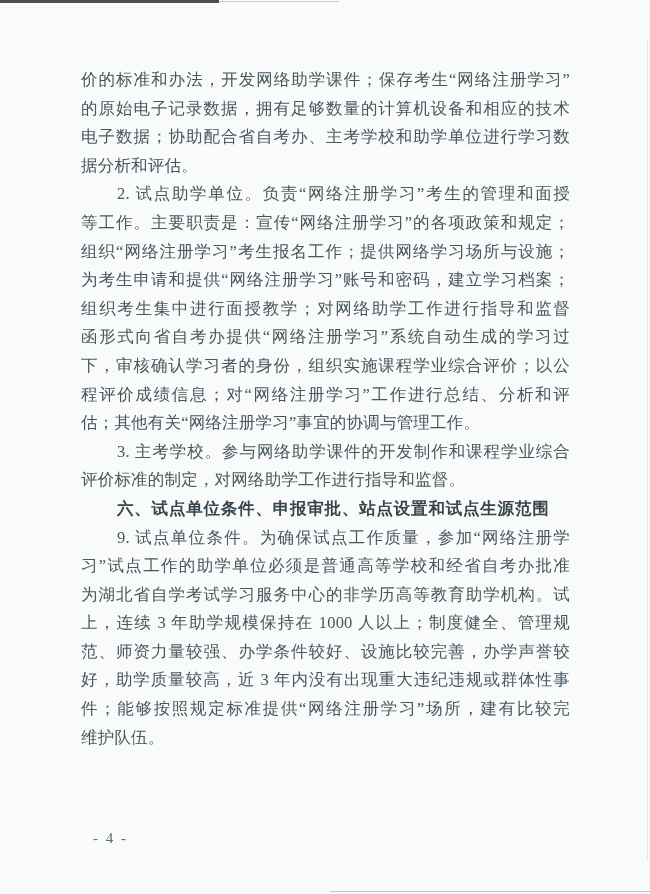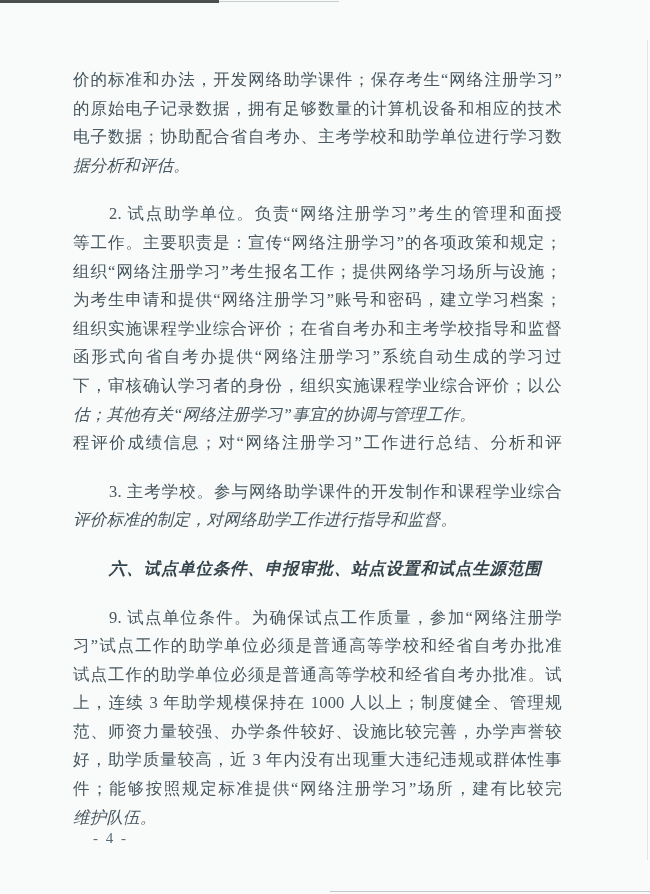--- a/index.html
+++ b/index.html
@@ -44,42 +44,40 @@
   .scan-right-edge {
     position: absolute;
     right: 2px;
     top: 40px;
     width: 1px;
     height: 820px;
     background: #dfe6e4;
   }
   .text-block {
     position: absolute;
-    left: 73px;
+    left: 81px;
     top: 66px;
     width: 489px;
     font-size: 16.5px;
     line-height: 28.6px;
     color: #47565f;
     letter-spacing: 0.2px;
   }
   .ln {
     text-align: justify;
     text-align-last: justify;
     text-justify: inter-character;
     white-space: normal;
   }
   .ln.end {
     text-align: left;
     text-align-last: left;
-    font-style: italic;
   }
   .ln.indent {
     text-indent: 36px;
-    margin-top: 20px;
   }
   .ln.bold {
     font-weight: bold;
     color: #36454d;
     letter-spacing: 0.8px;
     text-align: center;
   }
   .page-number {
     position: absolute;
     left: 93px;
@@ -101,31 +99,31 @@
 
   <div class="text-block">
     <div class="ln">价的标准和办法，开发网络助学课件；保存考生“网络注册学习”</div>
     <div class="ln">的原始电子记录数据，拥有足够数量的计算机设备和相应的技术</div>
     <div class="ln">电子数据；协助配合省自考办、主考学校和助学单位进行学习数</div>
     <div class="ln end">据分析和评估。</div>
     <div class="ln indent">2. 试点助学单位。负责“网络注册学习”考生的管理和面授</div>
     <div class="ln">等工作。主要职责是：宣传“网络注册学习”的各项政策和规定；</div>
     <div class="ln">组织“网络注册学习”考生报名工作；提供网络学习场所与设施；</div>
     <div class="ln">为考生申请和提供“网络注册学习”账号和密码，建立学习档案；</div>
-    <div class="ln">组织实施课程学业综合评价；在省自考办和主考学校指导和监督</div>
+    <div class="ln">组织考生集中进行面授教学；对网络助学工作进行指导和监督</div>
     <div class="ln">函形式向省自考办提供“网络注册学习”系统自动生成的学习过</div>
     <div class="ln">下，审核确认学习者的身份，组织实施课程学业综合评价；以公</div>
+    <div class="ln">程评价成绩信息；对“网络注册学习”工作进行总结、分析和评</div>
     <div class="ln end">估；其他有关“网络注册学习”事宜的协调与管理工作。</div>
-    <div class="ln">程评价成绩信息；对“网络注册学习”工作进行总结、分析和评</div>
     <div class="ln indent">3. 主考学校。参与网络助学课件的开发制作和课程学业综合</div>
     <div class="ln end">评价标准的制定，对网络助学工作进行指导和监督。</div>
     <div class="ln indent bold end">六、试点单位条件、申报审批、站点设置和试点生源范围</div>
     <div class="ln indent">9. 试点单位条件。为确保试点工作质量，参加“网络注册学</div>
     <div class="ln">习”试点工作的助学单位必须是普通高等学校和经省自考办批准</div>
-    <div class="ln">试点工作的助学单位必须是普通高等学校和经省自考办批准。试</div>
+    <div class="ln">为湖北省自学考试学习服务中心的非学历高等教育助学机构。试</div>
     <div class="ln">上，连续 3 年助学规模保持在 1000 人以上；制度健全、管理规</div>
     <div class="ln">范、师资力量较强、办学条件较好、设施比较完善，办学声誉较</div>
     <div class="ln">好，助学质量较高，近 3 年内没有出现重大违纪违规或群体性事</div>
     <div class="ln">件；能够按照规定标准提供“网络注册学习”场所，建有比较完</div>
     <div class="ln end">维护队伍。</div>
   </div>
 
   <div class="page-number">- 4 -</div>
 
 </div>

